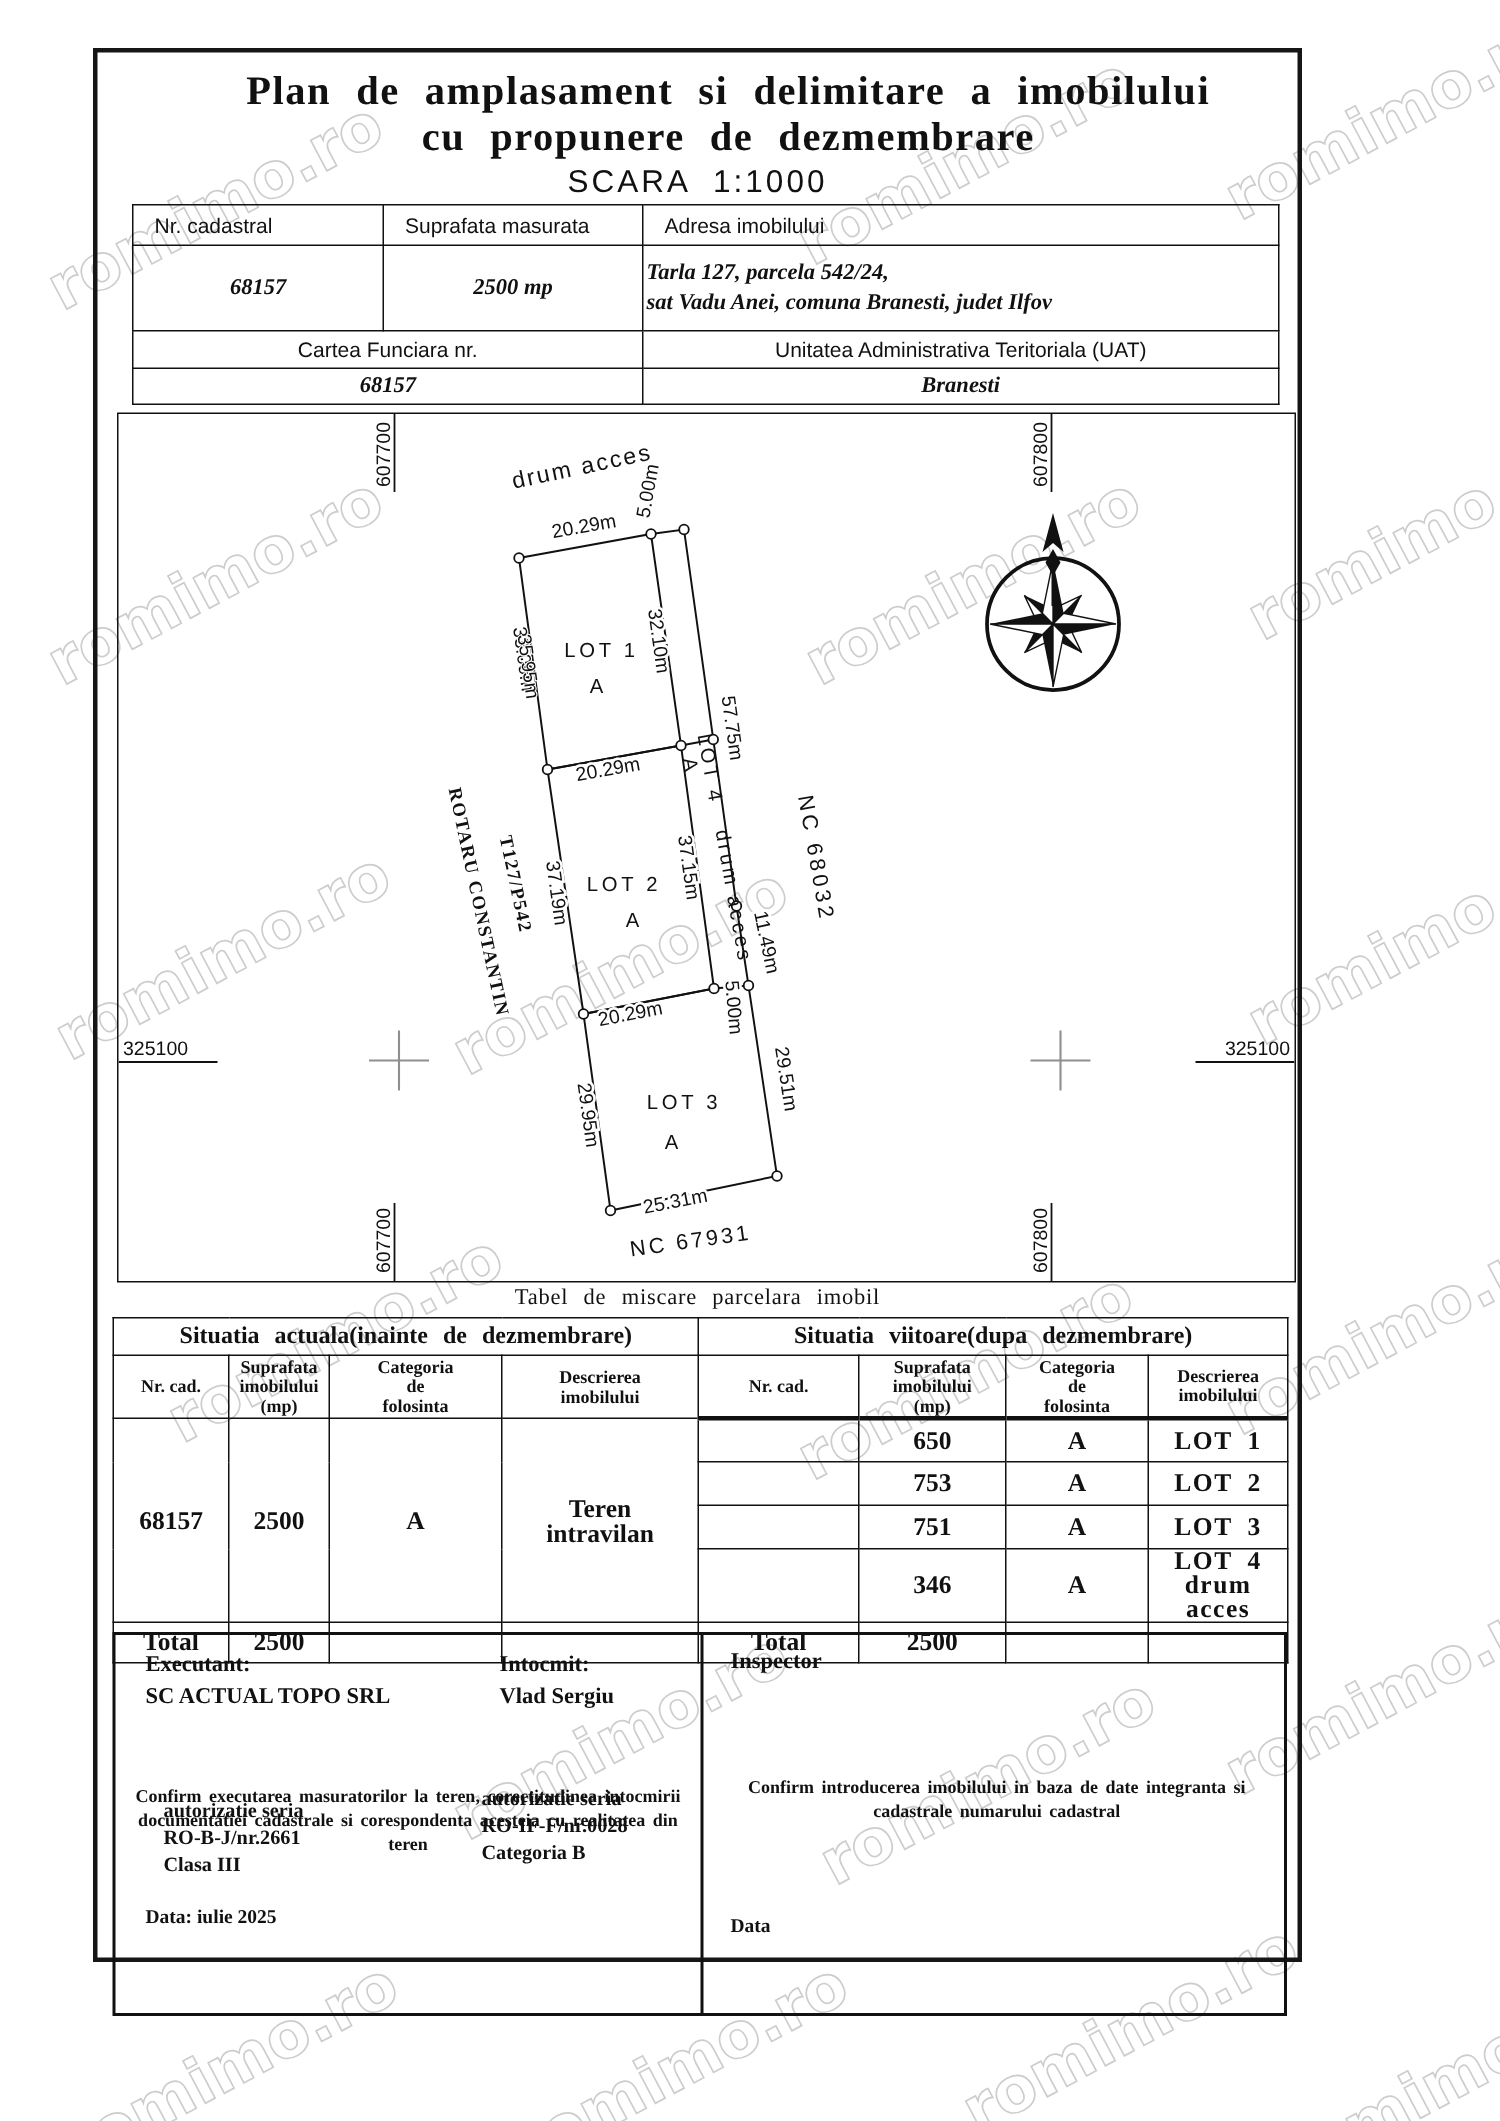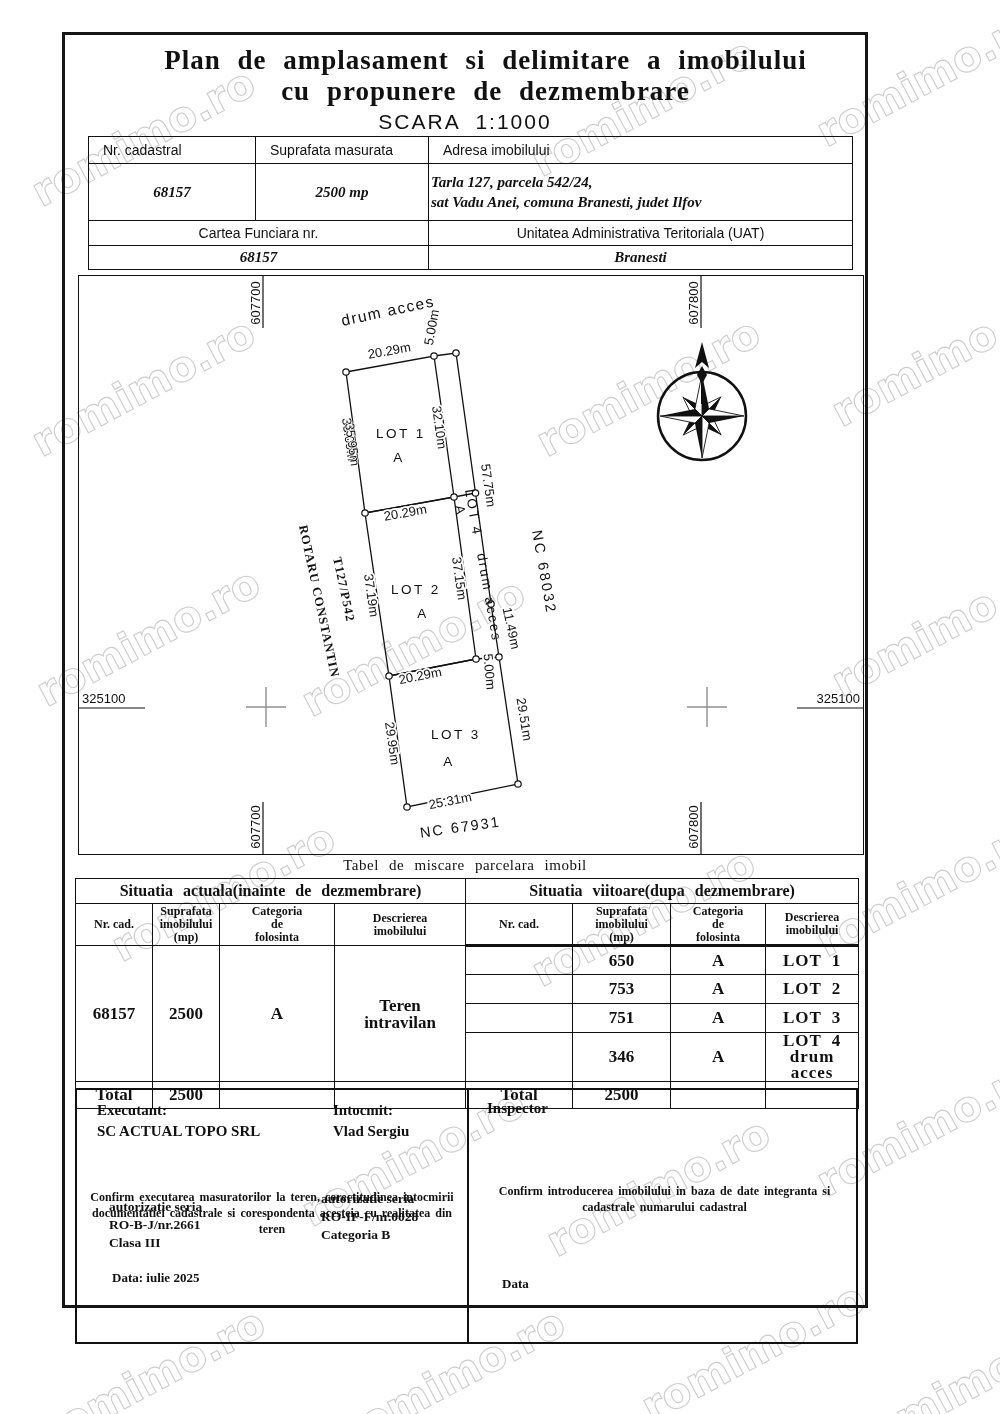--- a/index.html
+++ b/index.html
@@ -34,21 +34,21 @@
   .mv-table .colh{font-size:12px;line-height:13px;white-space:pre-line;}
   .mv-table .thick{border-bottom:3px solid #111;}
   .mv-table .pre{white-space:pre-line;line-height:17px;}
   .mv-table .lotcell{letter-spacing:1px;word-spacing:5px;white-space:pre-line;line-height:16px;}
   
   .footer-box{position:absolute;left:10px;top:1053px;width:783px;height:256px;border:2px solid #111;box-sizing:border-box;}
   .f-div{position:absolute;left:390px;top:0;width:1.5px;height:100%;background:#111;}
   .f-label{position:absolute;font-size:15px;font-weight:700;}
   .f-small{position:absolute;font-size:12px;font-weight:700;text-align:center;line-height:16px;word-spacing:2px;margin-top:41px;}
   .f-auth{position:absolute;font-size:13.5px;font-weight:700;white-space:pre-line;line-height:18px;}
-  .f-data{position:absolute;font-size:13px;font-weight:700;margin-left:15px;}
+  .f-data{position:absolute;font-size:13px;font-weight:700;}
   svg text{user-select:none;}
 </style>
 </head>
 <body>
 
 <div class="canvas">
   <svg class="wm-layer" id="wm-svg" width="1000" height="1414">
       <text x="150" y="150" transform="rotate(-28 150 150)" fill="none" stroke="#cdcdcd" stroke-width="1.1" font-size="42" font-weight="bold" font-family="DejaVu Sans, sans-serif" text-anchor="middle">romimo.ro</text>
       <text x="650" y="120" transform="rotate(-28 650 120)" fill="none" stroke="#cdcdcd" stroke-width="1.1" font-size="42" font-weight="bold" font-family="DejaVu Sans, sans-serif" text-anchor="middle">romimo.ro</text>
       <text x="935" y="90" transform="rotate(-28 935 90)" fill="none" stroke="#cdcdcd" stroke-width="1.1" font-size="42" font-weight="bold" font-family="DejaVu Sans, sans-serif" text-anchor="middle">romimo.ro</text>

